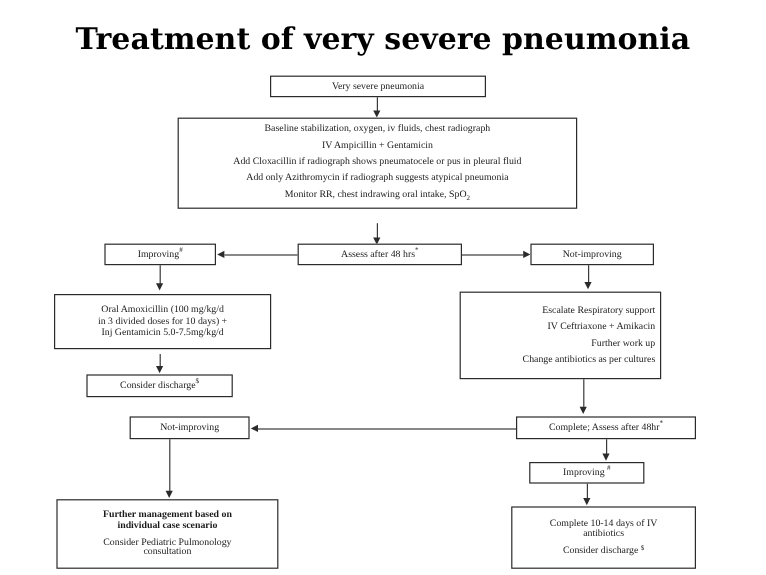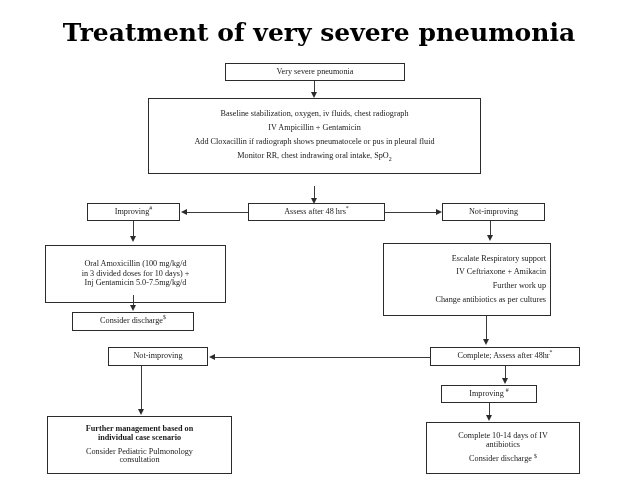--- a/index.html
+++ b/index.html
@@ -106,20 +106,21 @@
     <span class="ln">Very severe pneumonia</span>
   </div>
 
   <div class="vline" style="left:314px; top:81px; height:13px;"></div>
   <div class="arrow-down" style="left:311px; top:92px;"></div>
 
   <div class="box spaced" style="left:148px; top:98px; width:333px; height:76px;">
     <span class="ln">Baseline stabilization, oxygen, iv fluids, chest radiograph</span>
     <span class="ln">IV Ampicillin + Gentamicin</span>
     <span class="ln">Add Cloxacillin if radiograph shows  pneumatocele or pus in pleural fluid</span>
+    <span class="ln">Add only Azithromycin if radiograph suggests atypical pneumonia</span>
     <span class="ln"><span>Monitor RR, chest indrawing oral intake, SpO</span><sub style="font-size:0.72em;">2</sub></span>
   </div>
 
   <div class="vline" style="left:314px; top:186px; height:14px;"></div>
   <div class="arrow-down" style="left:311px; top:198px;"></div>
 
   <div class="box" style="left:248px; top:203px; width:137px; height:18px;">
     <span class="ln"><span>Assess after 48 hrs</span><sup>*</sup></span>
   </div>
 
@@ -133,21 +134,21 @@
   <div class="box" style="left:442px; top:203px; width:103px; height:18px;">
     <span class="ln">Not-improving</span>
   </div>
 
   <div class="hline" style="left:385px; top:212px; width:51px;"></div>
   <div class="arrow-right" style="left:436px; top:208.5px;"></div>
 
   <div class="vline" style="left:133px; top:221px; height:17px;"></div>
   <div class="arrow-down" style="left:130px; top:236px;"></div>
 
-  <div class="box tight" style="left:45px; top:245px; width:181px; height:58px;">
+  <div class="box tight" style="left:45px; top:245px; width:181px; height:46px;">
     <span class="ln">Oral Amoxicillin (100  mg/kg/d</span>
     <span class="ln">in 3 divided doses for 10 days) +</span>
     <span class="ln">Inj Gentamicin 5.0-7.5mg/kg/d</span>
   </div>
 
   <div class="vline" style="left:133px; top:295px; height:12px;"></div>
   <div class="arrow-down" style="left:130px; top:305px;"></div>
 
   <div class="box" style="left:72px; top:312px; width:122px; height:19px;">
     <span class="ln"><span>Consider discharge</span><sup>$</sup></span>

